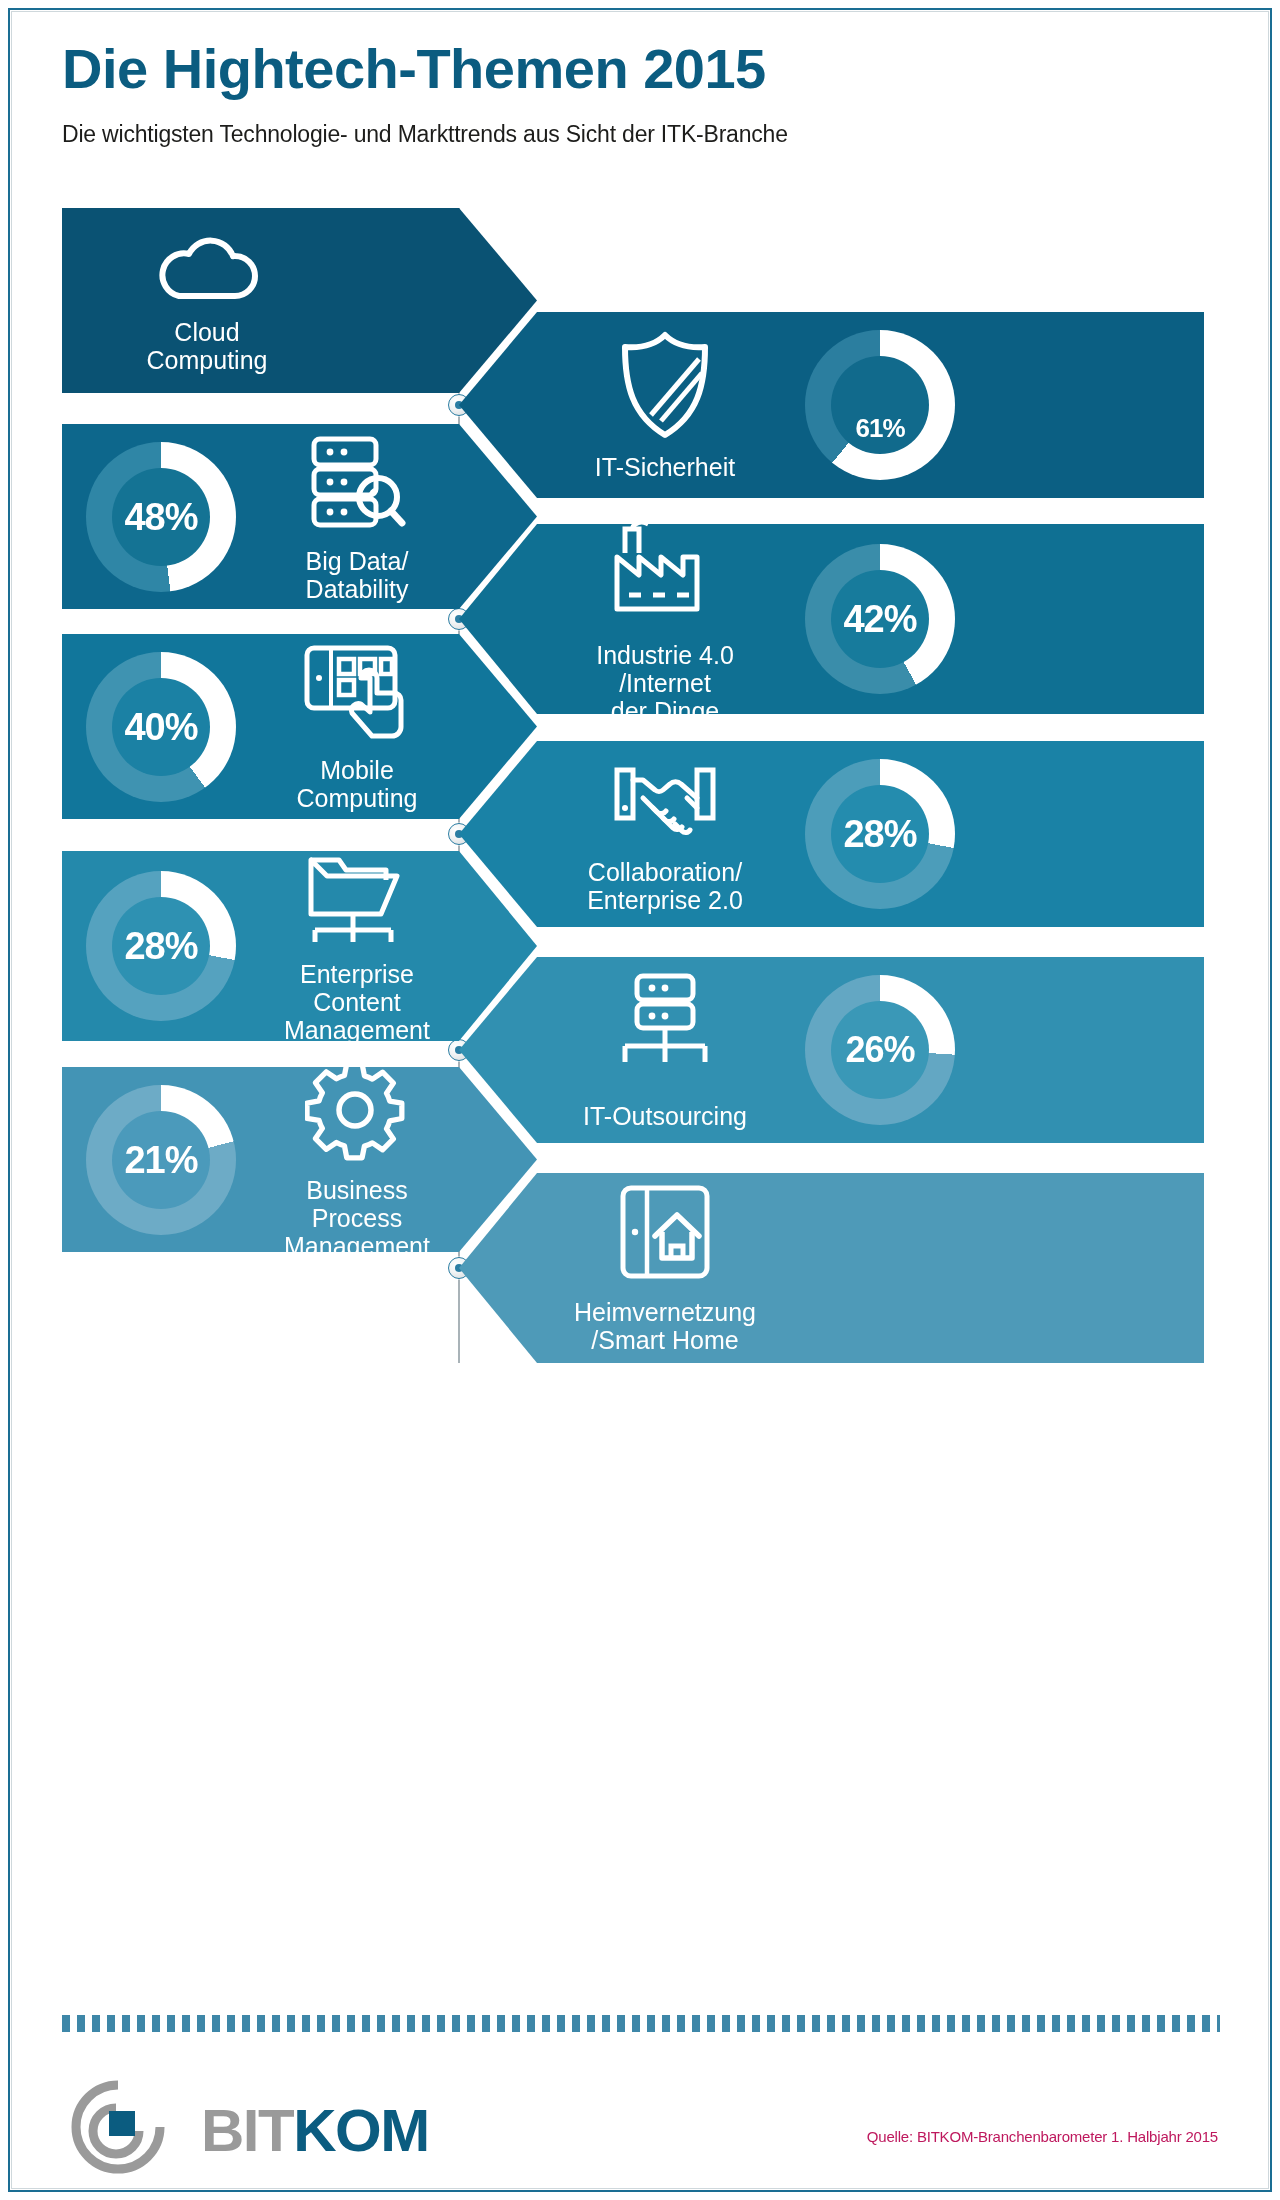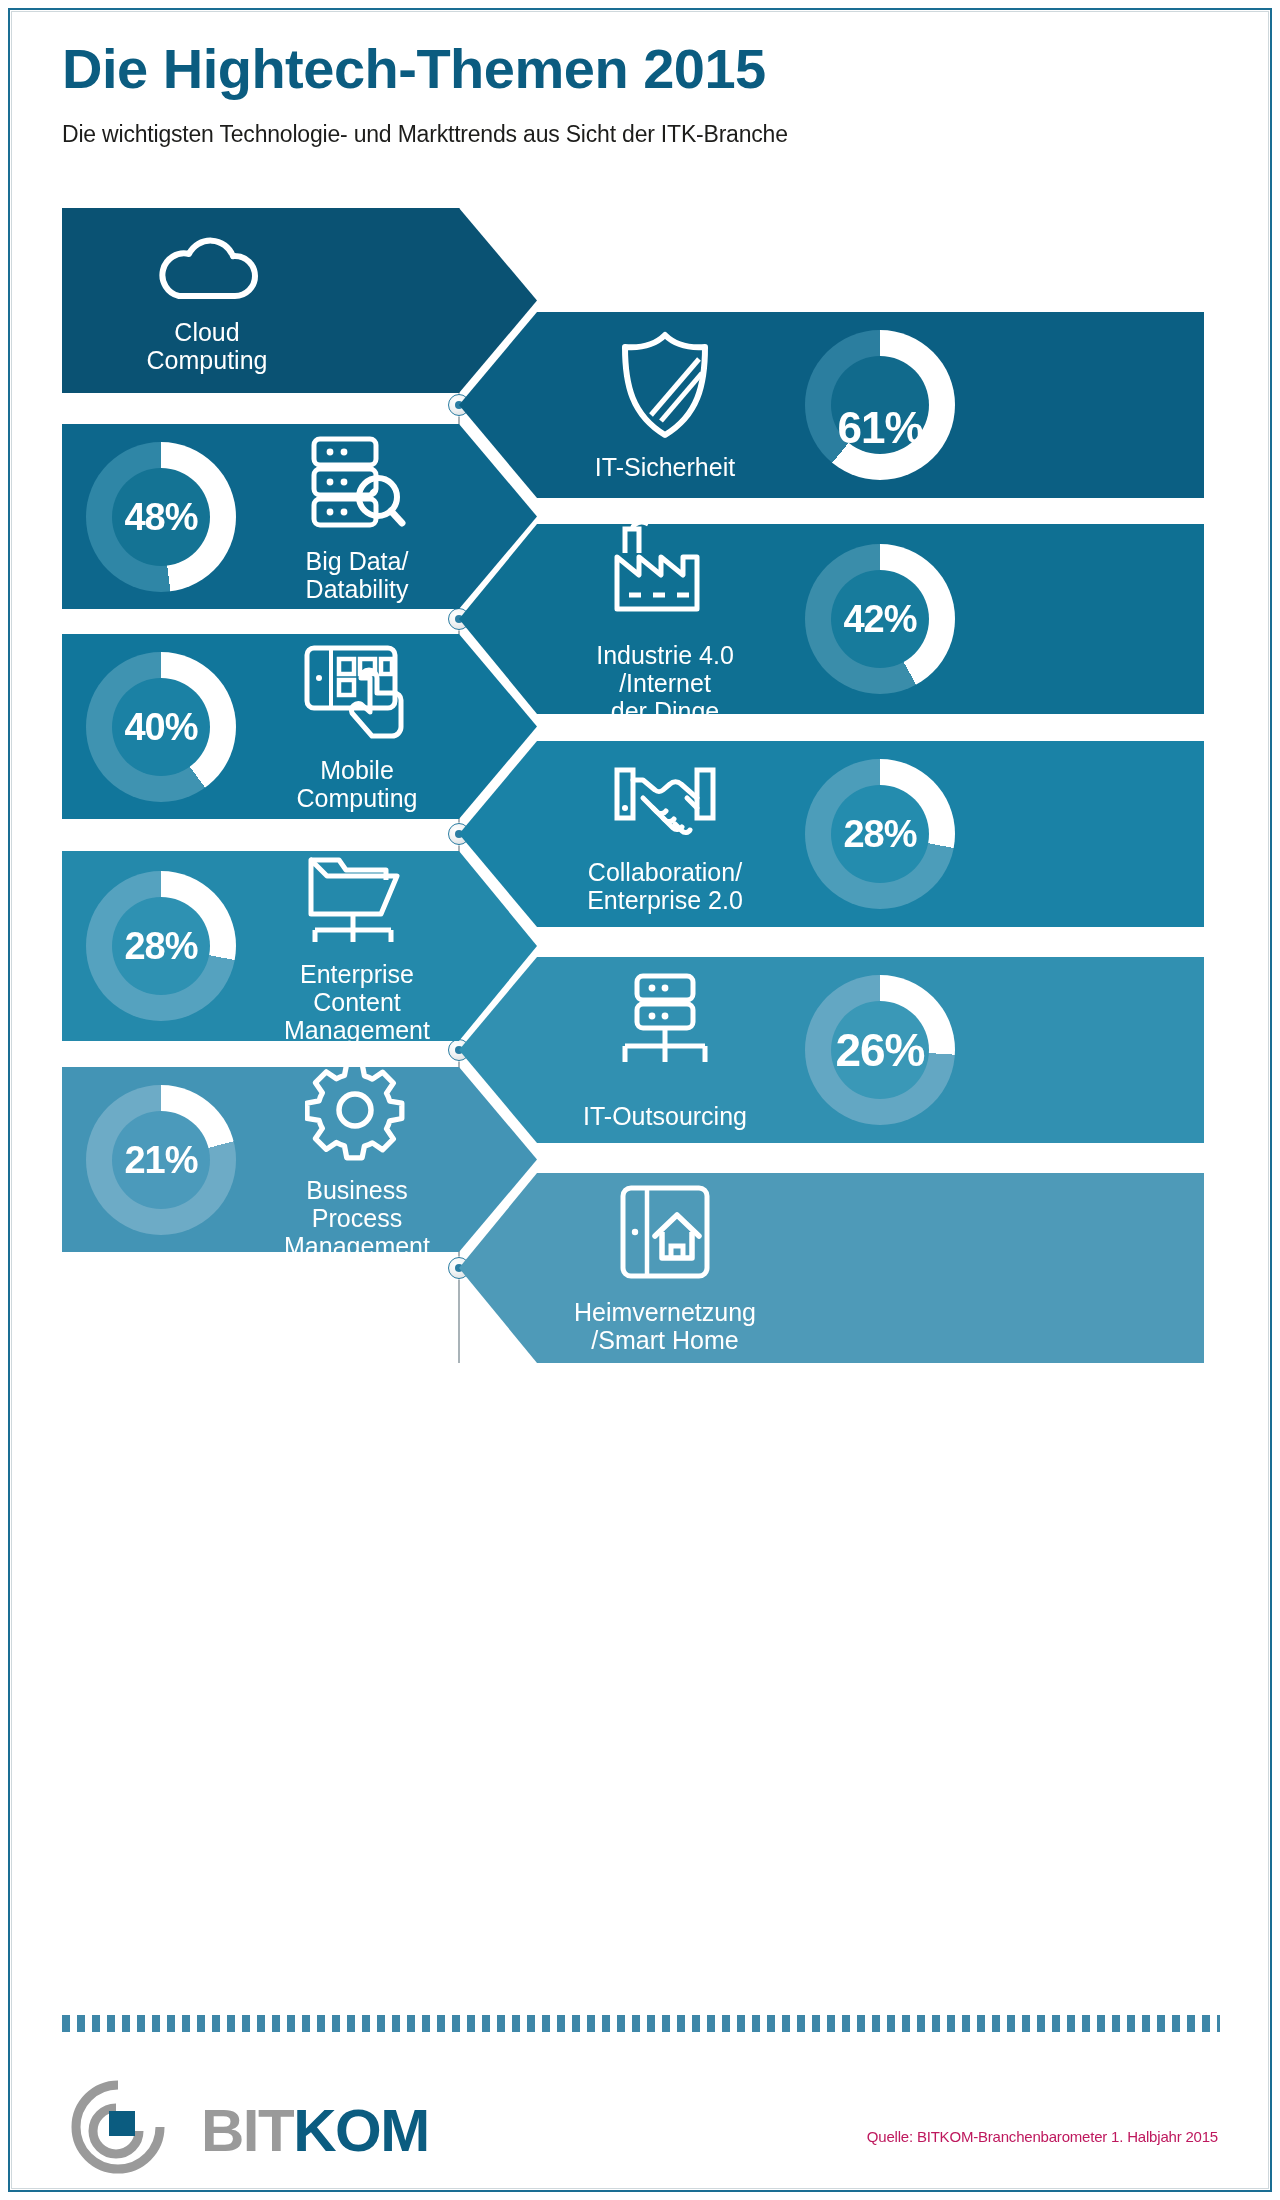--- a/index.html
+++ b/index.html
@@ -277,21 +277,21 @@
     <path d="M35 86 L83 30" stroke="#fff" stroke-width="5"></path>
     <path d="M45 92 L86 44" stroke="#fff" stroke-width="5"></path>
   </svg>
             </span>
         <div class="lbl c">IT-Sicherheit</div>
       </div>
       <div style="margin-left:30px;">
 
   <div class="donut" style="width:150px;height:150px;background:conic-gradient(#ffffff 0deg 219.6deg, #2b7e9f 219.6deg 360deg);">
     <div class="hole" style="width:98px;height:98px;background:#116a8c;"></div>
-    <div class="pct" style="font-size:44px;margin-top:45px;">61%</div>
+    <div class="pct" style="font-size:26px;margin-top:45px;">61%</div>
   </div>
       </div>
     </div>
       </div>
       <div class="row" style="left: 459px; top: 524px; width: 745px; height: 190px;">
     <div class="banner right" style="background:#0f7093; -webkit-clip-path:polygon(0 50%, 78px 0, 745px 0, 745px 100%, 78px 100%); clip-path:polygon(0 50%, 78px 0, 745px 0, 745px 100%, 78px 100%);">
       <div class="ic" style="width:220px;">
         <span>
               <svg width="116" height="116" viewBox="0 0 116 116">
     <path d="M18 40 V16 h14 V40" fill="none" stroke="#fff" stroke-width="5"></path>
@@ -356,21 +356,21 @@
     <path d="M10 76 h80" stroke="#fff" stroke-width="5"></path>
     <path d="M10 76 V92 M90 76 V92 M50 76 V92" stroke="#fff" stroke-width="5"></path>
   </svg>
             </span>
         <div class="lbl c">IT-Outsourcing</div>
       </div>
       <div style="margin-left:30px;">
 
   <div class="donut" style="width:150px;height:150px;background:conic-gradient(#ffffff 0deg 93.60000000000001deg, #63a7c3 93.60000000000001deg 360deg);">
     <div class="hole" style="width:98px;height:98px;background:#3a98b7;"></div>
-    <div class="pct" style="font-size:46px;">26%</div>
+    <div class="pct" style="font-size:36px;">26%</div>
   </div>
       </div>
     </div>
       </div>
       <div class="row" style="left: 459px; top: 1173px; width: 745px; height: 190px;">
     <div class="banner right" style="background:#4e9ab8; -webkit-clip-path:polygon(0 50%, 78px 0, 745px 0, 745px 100%, 78px 100%); clip-path:polygon(0 50%, 78px 0, 745px 0, 745px 100%, 78px 100%);">
       <div class="ic" style="width:220px;">
         <span>
               <svg width="96" height="104" viewBox="0 0 96 104">
     <rect x="6" y="6" width="84" height="88" rx="8" fill="none" stroke="#fff" stroke-width="5"></rect>

